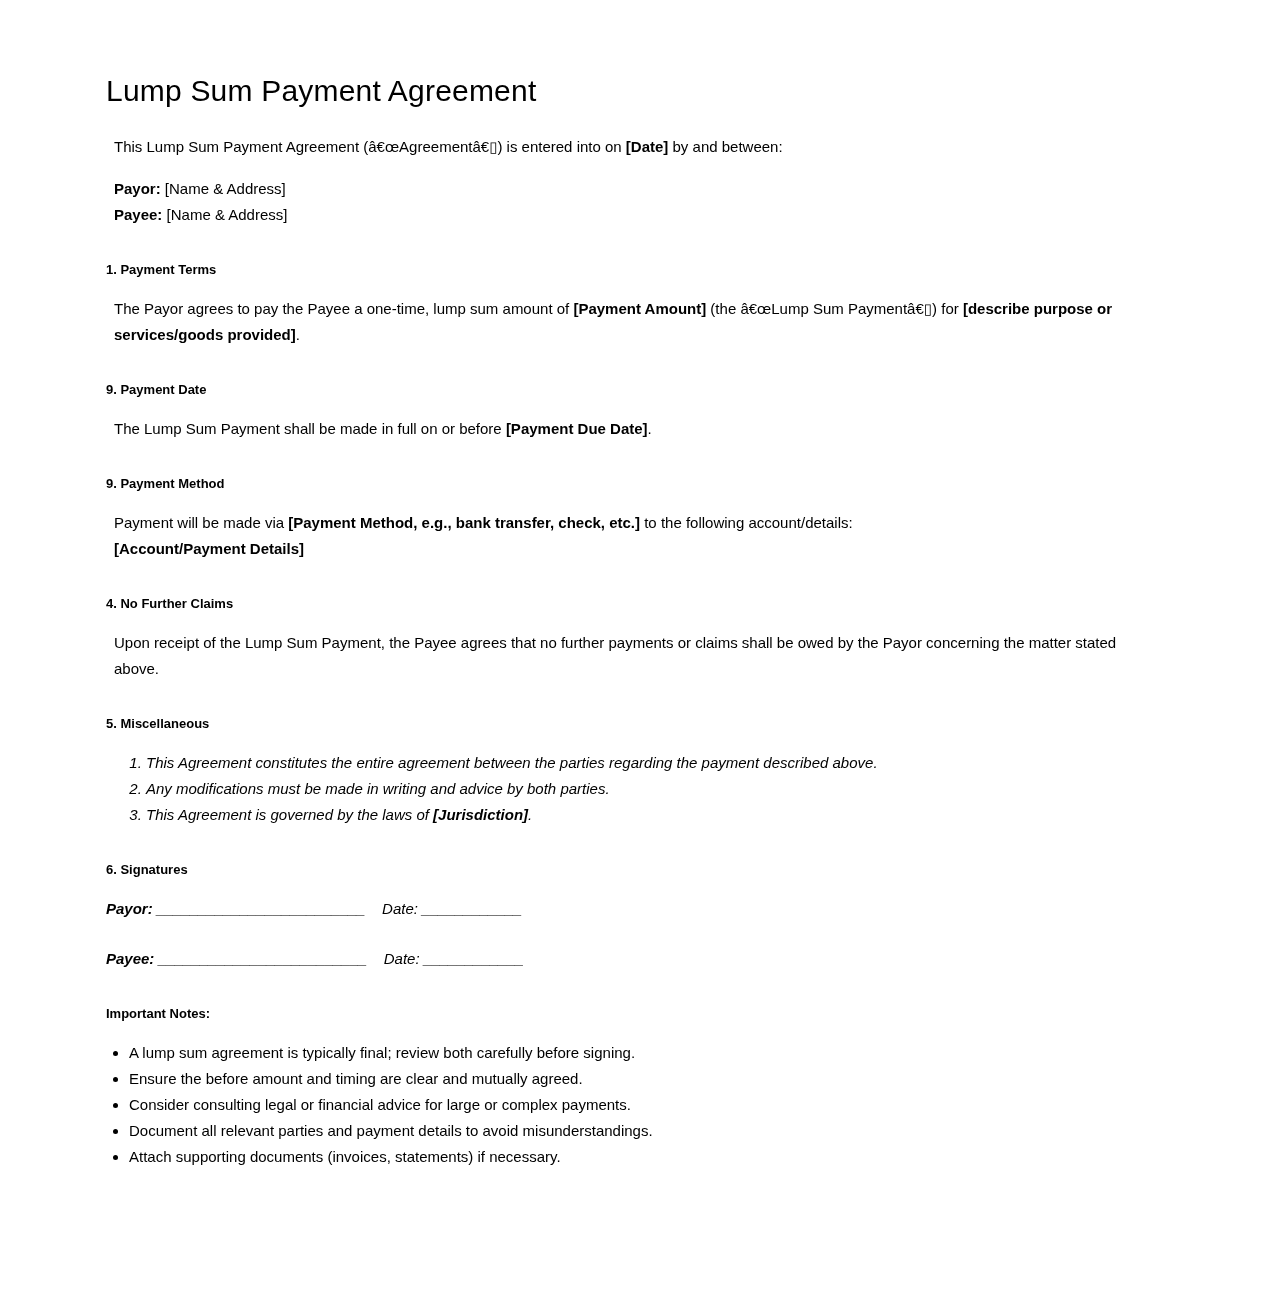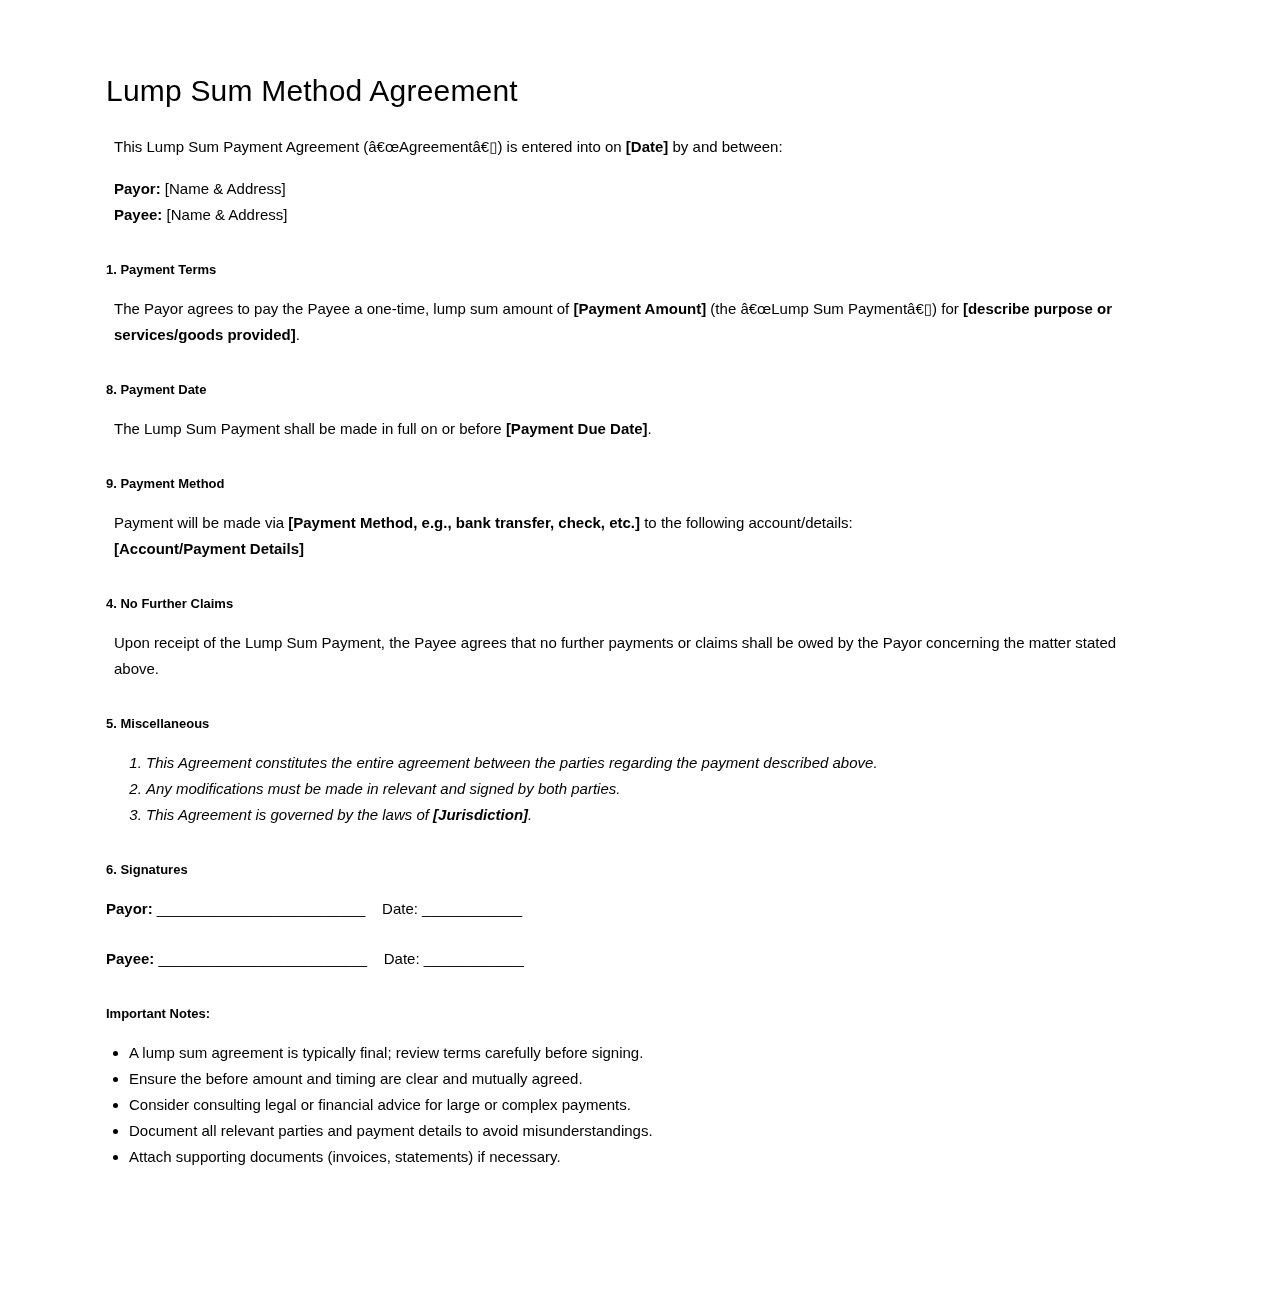--- a/index.html
+++ b/index.html
@@ -27,70 +27,70 @@
     margin: 0 0 26px 0;
     letter-spacing: 0.2px;
   }
   h3.sec-heading {
     font-size: 13px;
     font-weight: 700;
     line-height: 21px;
     margin: 31px 0 16px 0;
   }
   p { margin: 16px 8px; }
-  p.sig-line { margin: 12px 0; }
+  p.sig-line { margin: 12px 0; font-style: italic; }
   p.sig-line + p.sig-line { margin-top: 24px; }
   ol.misc-list {
     margin: 16px 0;
     padding-left: 40px;
     font-style: italic;
   }
   ul.notes-list {
     margin: 16px 0;
     padding-left: 23px;
   }
   li { margin: 0; padding: 0; }
   strong { font-weight: 700; }
 </style>
 </head>
 <body>
 
 <div class="page">
 
-  <h1 class="doc-title">Lump Sum Method Agreement</h1>
+  <h1 class="doc-title">Lump Sum Payment Agreement</h1>
 
   <p>This Lump Sum Payment Agreement (â€œAgreementâ€▯) is entered into on <strong>[Date]</strong> by and between:</p>
 
   <p><strong>Payor:</strong> [Name &amp; Address]<br><strong>Payee:</strong> [Name &amp; Address]</p>
 
   <h3 class="sec-heading">1. Payment Terms</h3>
   <p>The Payor agrees to pay the Payee a one-time, lump sum amount of <strong>[Payment Amount]</strong> (the â€œLump Sum Paymentâ€▯) for <strong>[describe purpose or services/goods provided]</strong>.</p>
 
-  <h3 class="sec-heading">8. Payment Date</h3>
+  <h3 class="sec-heading">9. Payment Date</h3>
   <p>The Lump Sum Payment shall be made in full on or before <strong>[Payment Due Date]</strong>.</p>
 
   <h3 class="sec-heading">9. Payment Method</h3>
   <p>Payment will be made via <strong>[Payment Method, e.g., bank transfer, check, etc.]</strong> to the following account/details:<br><strong>[Account/Payment Details]</strong></p>
 
   <h3 class="sec-heading">4. No Further Claims</h3>
   <p>Upon receipt of the Lump Sum Payment, the Payee agrees that no further payments or claims shall be owed by the Payor concerning the matter stated above.</p>
 
   <h3 class="sec-heading">5. Miscellaneous</h3>
   <ol class="misc-list">
       <li>This Agreement constitutes the entire agreement between the parties regarding the payment described above.</li>
-      <li>Any modifications must be made in relevant and signed by both parties.</li>
+      <li>Any modifications must be made in writing and advice by both parties.</li>
       <li>This Agreement is governed by the laws of <strong>[Jurisdiction]</strong>.</li>
     </ol>
 
   <h3 class="sec-heading">6. Signatures</h3>
   <p class="sig-line"><strong>Payor:</strong> _________________________&nbsp;&nbsp;&nbsp;&nbsp;Date: ____________</p>
   <p class="sig-line"><strong>Payee:</strong> _________________________&nbsp;&nbsp;&nbsp;&nbsp;Date: ____________</p>
 
   <h3 class="sec-heading">Important Notes:</h3>
   <ul class="notes-list">
-      <li>A lump sum agreement is typically final; review terms carefully before signing.</li>
+      <li>A lump sum agreement is typically final; review both carefully before signing.</li>
       <li>Ensure the before amount and timing are clear and mutually agreed.</li>
       <li>Consider consulting legal or financial advice for large or complex payments.</li>
       <li>Document all relevant parties and payment details to avoid misunderstandings.</li>
       <li>Attach supporting documents (invoices, statements) if necessary.</li>
     </ul>
 
 </div>
 
 </body></html>

